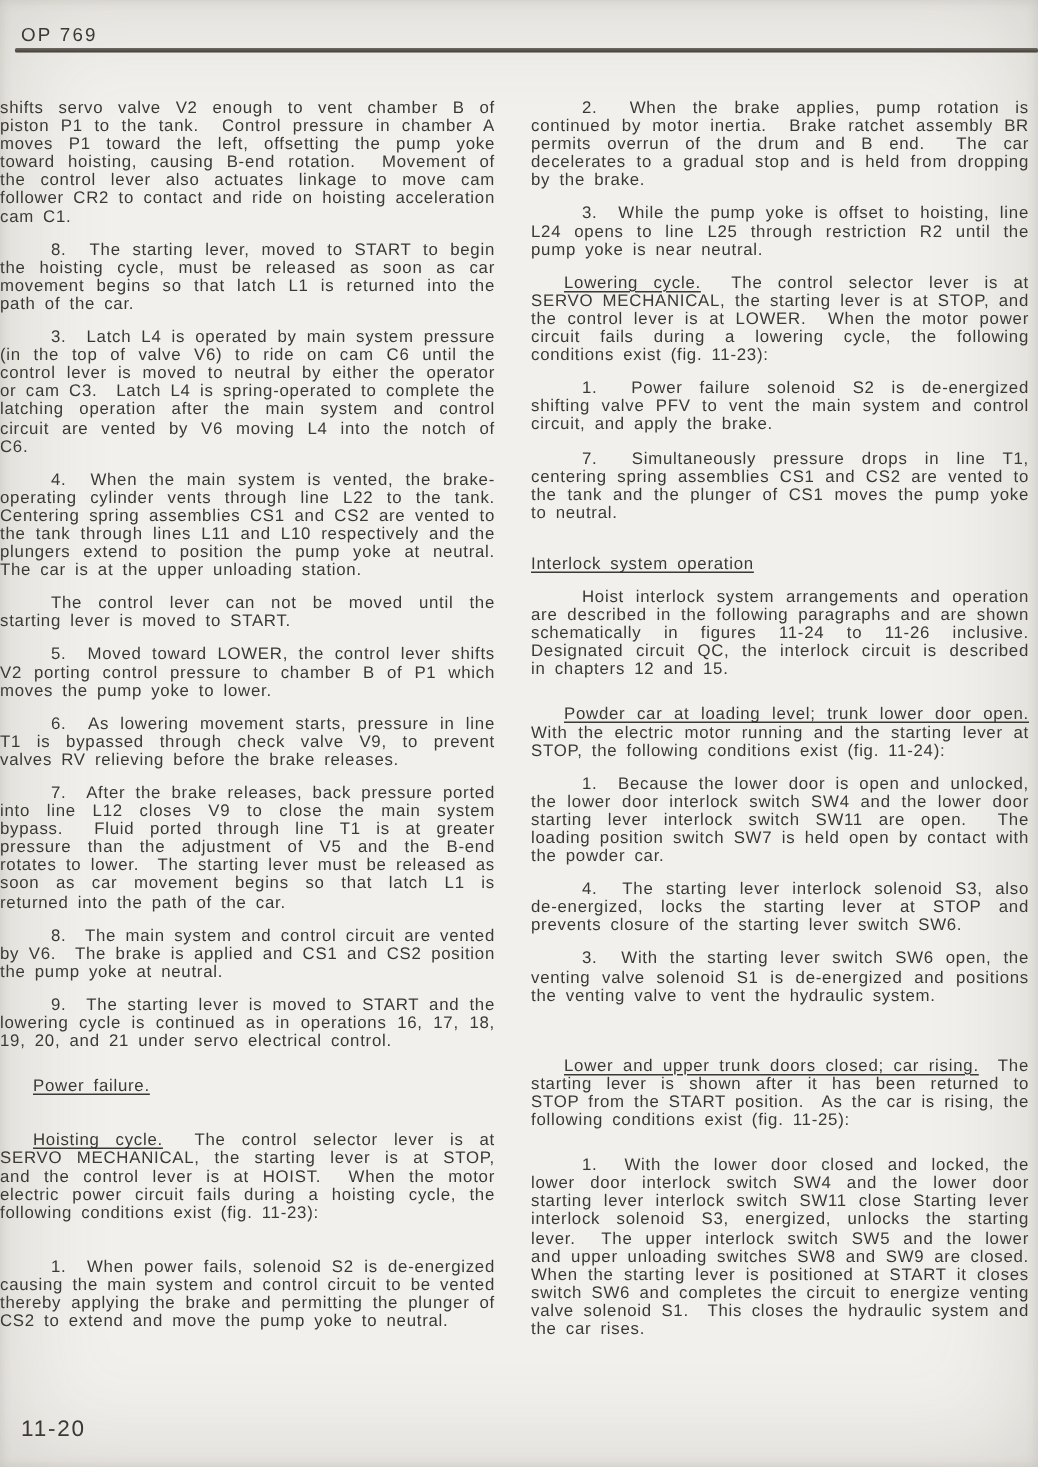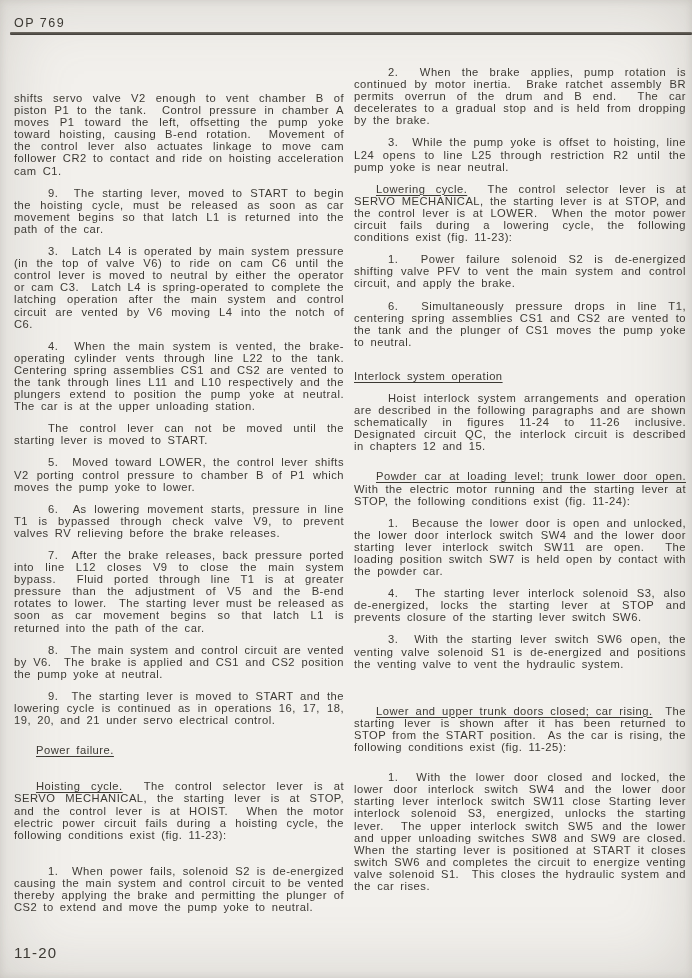--- a/index.html
+++ b/index.html
@@ -26,21 +26,21 @@
     font-size:13px;letter-spacing:1px;white-space:pre;
   }
   .hdr-rule{
     position:absolute;left:10px;top:32px;width:682px;height:3px;
     background:linear-gradient(#6f6a62,#3f3c37);
     border-radius:1px;
   }
   .col{
     position:absolute;top:66px;
   }
-  .col-left{left:14px;width:330px;margin-top:26px;}
+  .col-left{left:0;width:330px;}
   .col-right{left:354px;width:332px;}
   .block{
     margin:10px 0 0 0;
     font-size:11.2px;
     line-height:12.1px;
     text-align:justify;
     white-space:pre-wrap;
     letter-spacing:0.5px;
     word-spacing:2.5px;
   }
@@ -61,40 +61,40 @@
 </head>
 <body>
 
 <div class="page">
 
   <div class="hdr-op">OP 769</div>
   <div class="hdr-rule"></div>
 
   <div class="col col-left">
     <p class="block first"><span>shifts servo valve V2 enough to vent chamber B of piston P1 to the tank.  Control pressure in chamber A moves P1 toward the left, offsetting the pump yoke toward hoisting, causing B-end rotation.  Movement of the control lever also actuates linkage to move cam follower CR2 to contact and ride on hoisting acceleration cam C1.</span></p>
-    <p class="block ind"><span>9.  The starting lever, moved to START to begin the hoisting cycle, must be released as soon as car movement begins so that latch L1 is returned into the path of the car.</span></p>
+    <p class="block ind"><span>8.  The starting lever, moved to START to begin the hoisting cycle, must be released as soon as car movement begins so that latch L1 is returned into the path of the car.</span></p>
     <p class="block ind"><span>3.  Latch L4 is operated by main system pressure (in the top of valve V6) to ride on cam C6 until the control lever is moved to neutral by either the operator or cam C3.  Latch L4 is spring-operated to complete the latching operation after the main system and control circuit are vented by V6 moving L4 into the notch of C6.</span></p>
     <p class="block ind"><span>4.  When the main system is vented, the brake-operating cylinder vents through line L22 to the tank.  Centering spring assemblies CS1 and CS2 are vented to the tank through lines L11 and L10 respectively and the plungers extend to position the pump yoke at neutral.  The car is at the upper unloading station.</span></p>
     <p class="block ind"><span>The control lever can not be moved until the starting lever is moved to START.</span></p>
     <p class="block ind"><span>5.  Moved toward LOWER, the control lever shifts V2 porting control pressure to chamber B of P1 which moves the pump yoke to lower.</span></p>
     <p class="block ind"><span>6.  As lowering movement starts, pressure in line T1 is bypassed through check valve V9, to prevent valves RV relieving before the brake releases.</span></p>
     <p class="block ind"><span>7.  After the brake releases, back pressure ported into line L12 closes V9 to close the main system bypass.  Fluid ported through line T1 is at greater pressure than the adjustment of V5 and the B-end rotates to lower.  The starting lever must be released as soon as car movement begins so that latch L1 is returned into the path of the car.</span></p>
     <p class="block ind"><span>8.  The main system and control circuit are vented by V6.  The brake is applied and CS1 and CS2 position the pump yoke at neutral.</span></p>
     <p class="block ind"><span>9.  The starting lever is moved to START and the lowering cycle is continued as in operations 16, 17, 18, 19, 20, and 21 under servo electrical control.</span></p>
     <p class="block ind-sm mt18"><span class="u">Power failure.</span></p>
     <p class="block ind-sm mt24"><span class="u">Hoisting cycle.</span><span>  The control selector lever is at SERVO MECHANICAL, the starting lever is at STOP, and the control lever is at HOIST.  When the motor electric power circuit fails during a hoisting cycle, the following conditions exist (fig. 11-23):</span></p>
     <p class="block ind mt24"><span>1.  When power fails, solenoid S2 is de-energized causing the main system and control circuit to be vented thereby applying the brake and permitting the plunger of CS2 to extend and move the pump yoke to neutral.</span></p>
   </div>
 
   <div class="col col-right">
     <p class="block first ind"><span>2.  When the brake applies, pump rotation is continued by motor inertia.  Brake ratchet assembly BR permits overrun of the drum and B end.  The car decelerates to a gradual stop and is held from dropping by the brake.</span></p>
     <p class="block ind"><span>3.  While the pump yoke is offset to hoisting, line L24 opens to line L25 through restriction R2 until the pump yoke is near neutral.</span></p>
     <p class="block ind-sm mt20"><span class="u">Lowering cycle.</span><span>  The control selector lever is at SERVO MECHANICAL, the starting lever is at STOP, and the control lever is at LOWER.  When the motor power circuit fails during a lowering cycle, the following conditions exist (fig. 11-23):</span></p>
     <p class="block ind"><span>1.  Power failure solenoid S2 is de-energized shifting valve PFV to vent the main system and control circuit, and apply the brake.</span></p>
-    <p class="block ind"><span>6.  Simultaneously pressure drops in line T1, centering spring assemblies CS1 and CS2 are vented to the tank and the plunger of CS1 moves the pump yoke to neutral.</span></p>
+    <p class="block ind"><span>7.  Simultaneously pressure drops in line T1, centering spring assemblies CS1 and CS2 are vented to the tank and the plunger of CS1 moves the pump yoke to neutral.</span></p>
     <p class="block mt22"><span class="u">Interlock system operation</span></p>
     <p class="block ind"><span>Hoist interlock system arrangements and operation are described in the following paragraphs and are shown schematically in figures 11-24 to 11-26 inclusive.  Designated circuit QC, the interlock circuit is described in chapters 12 and 15.</span></p>
     <p class="block ind-sm mt18"><span class="u">Powder car at loading level; trunk lower door open.</span><span>  With the electric motor running and the starting lever at STOP, the following conditions exist (fig. 11-24):</span></p>
     <p class="block ind"><span>1.  Because the lower door is open and unlocked, the lower door interlock switch SW4 and the lower door starting lever interlock switch SW11 are open.  The loading position switch SW7 is held open by contact with the powder car.</span></p>
     <p class="block ind"><span>4.  The starting lever interlock solenoid S3, also de-energized, locks the starting lever at STOP and prevents closure of the starting lever switch SW6.</span></p>
     <p class="block ind"><span>3.  With the starting lever switch SW6 open, the venting valve solenoid S1 is de-energized and positions the venting valve to vent the hydraulic system.</span></p>
     <p class="block ind-sm mt33"><span class="u">Lower and upper trunk doors closed; car rising.</span><span>  The starting lever is shown after it has been returned to STOP from the START position.  As the car is rising, the following conditions exist (fig. 11-25):</span></p>
     <p class="block ind mt18"><span>1.  With the lower door closed and locked, the lower door interlock switch SW4 and the lower door starting lever interlock switch SW11 close Starting lever interlock solenoid S3, energized, unlocks the starting lever.  The upper interlock switch SW5 and the lower and upper unloading switches SW8 and SW9 are closed.  When the starting lever is positioned at START it closes switch SW6 and completes the circuit to energize venting valve solenoid S1.  This closes the hydraulic system and the car rises.</span></p>
   </div>
 

